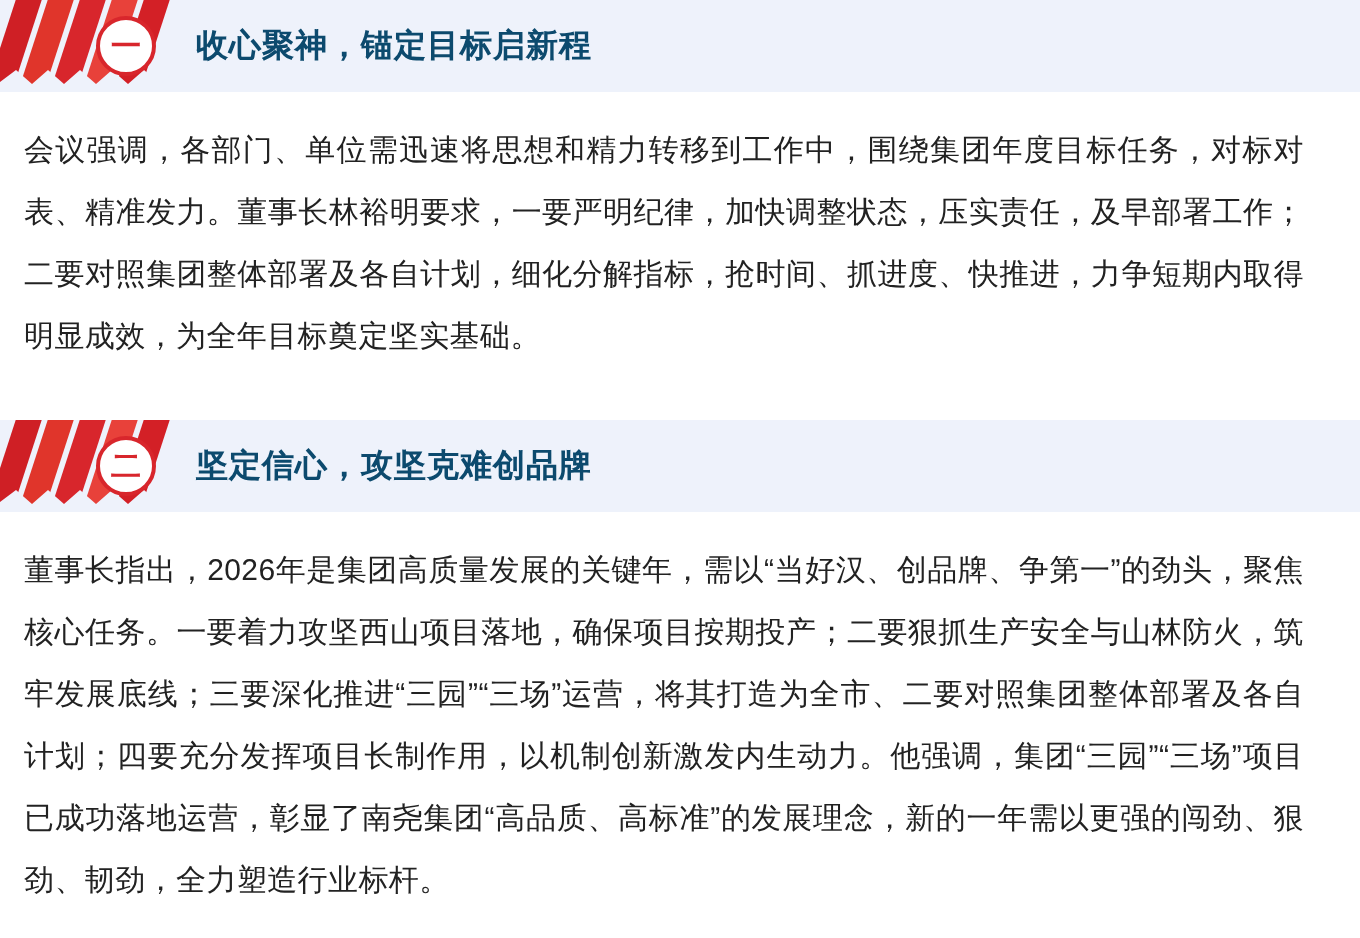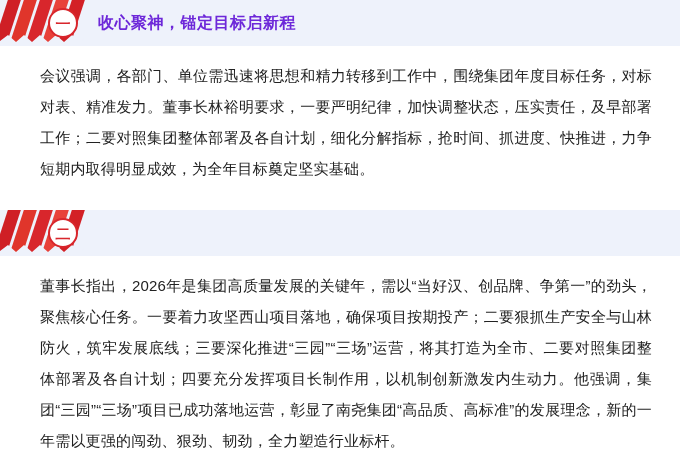--- a/index.html
+++ b/index.html
@@ -76,32 +76,32 @@
     justify-content: center;
     color: #d8262c;
     font-size: 15px;
     font-weight: bold;
     line-height: 1;
     z-index: 3;
   }
   .sec-title {
     font-size: 16px;
     font-weight: bold;
-    color: #6d28d9;
+    color: #0c4a6e;
     letter-spacing: 0.5px;
     margin-left: 12px;
     white-space: nowrap;
   }
   .body-text {
     font-size: 15px;
     line-height: 31px;
     color: #222222;
     text-align: justify;
     text-justify: inter-ideograph;
-    padding: 14px 28px 10px 40px;
+    padding: 14px 28px 10px 12px;
     margin: 0;
     letter-spacing: 0.2px;
   }
   .gap {
     height: 16px;
     background: #ffffff;
   }
 </style>
 </head>
 <body>
@@ -130,17 +130,18 @@
     <div class="sec-header">
       <div class="ribbon">
         <div class="strip s1"></div>
         <div class="strip s2"></div>
         <div class="strip s3"></div>
         <div class="strip s4"></div>
         <div class="strip s5"></div>
         <div class="notch"></div>
       </div>
       <div class="circle-num">二</div>
+      <div class="sec-title">坚定信心，攻坚克难创品牌</div>
     </div>
     <p class="body-text">董事长指出，2026年是集团高质量发展的关键年，需以“当好汉、创品牌、争第一”的劲头，聚焦核心任务。一要着力攻坚西山项目落地，确保项目按期投产；二要狠抓生产安全与山林防火，筑牢发展底线；三要深化推进“三园”“三场”运营，将其打造为全市、二要对照集团整体部署及各自计划；四要充分发挥项目长制作用，以机制创新激发内生动力。他强调，集团“三园”“三场”项目已成功落地运营，彰显了南尧集团“高品质、高标准”的发展理念，新的一年需以更强的闯劲、狠劲、韧劲，全力塑造行业标杆。</p>
   </div>
 
 </div>
 
 </body></html>

